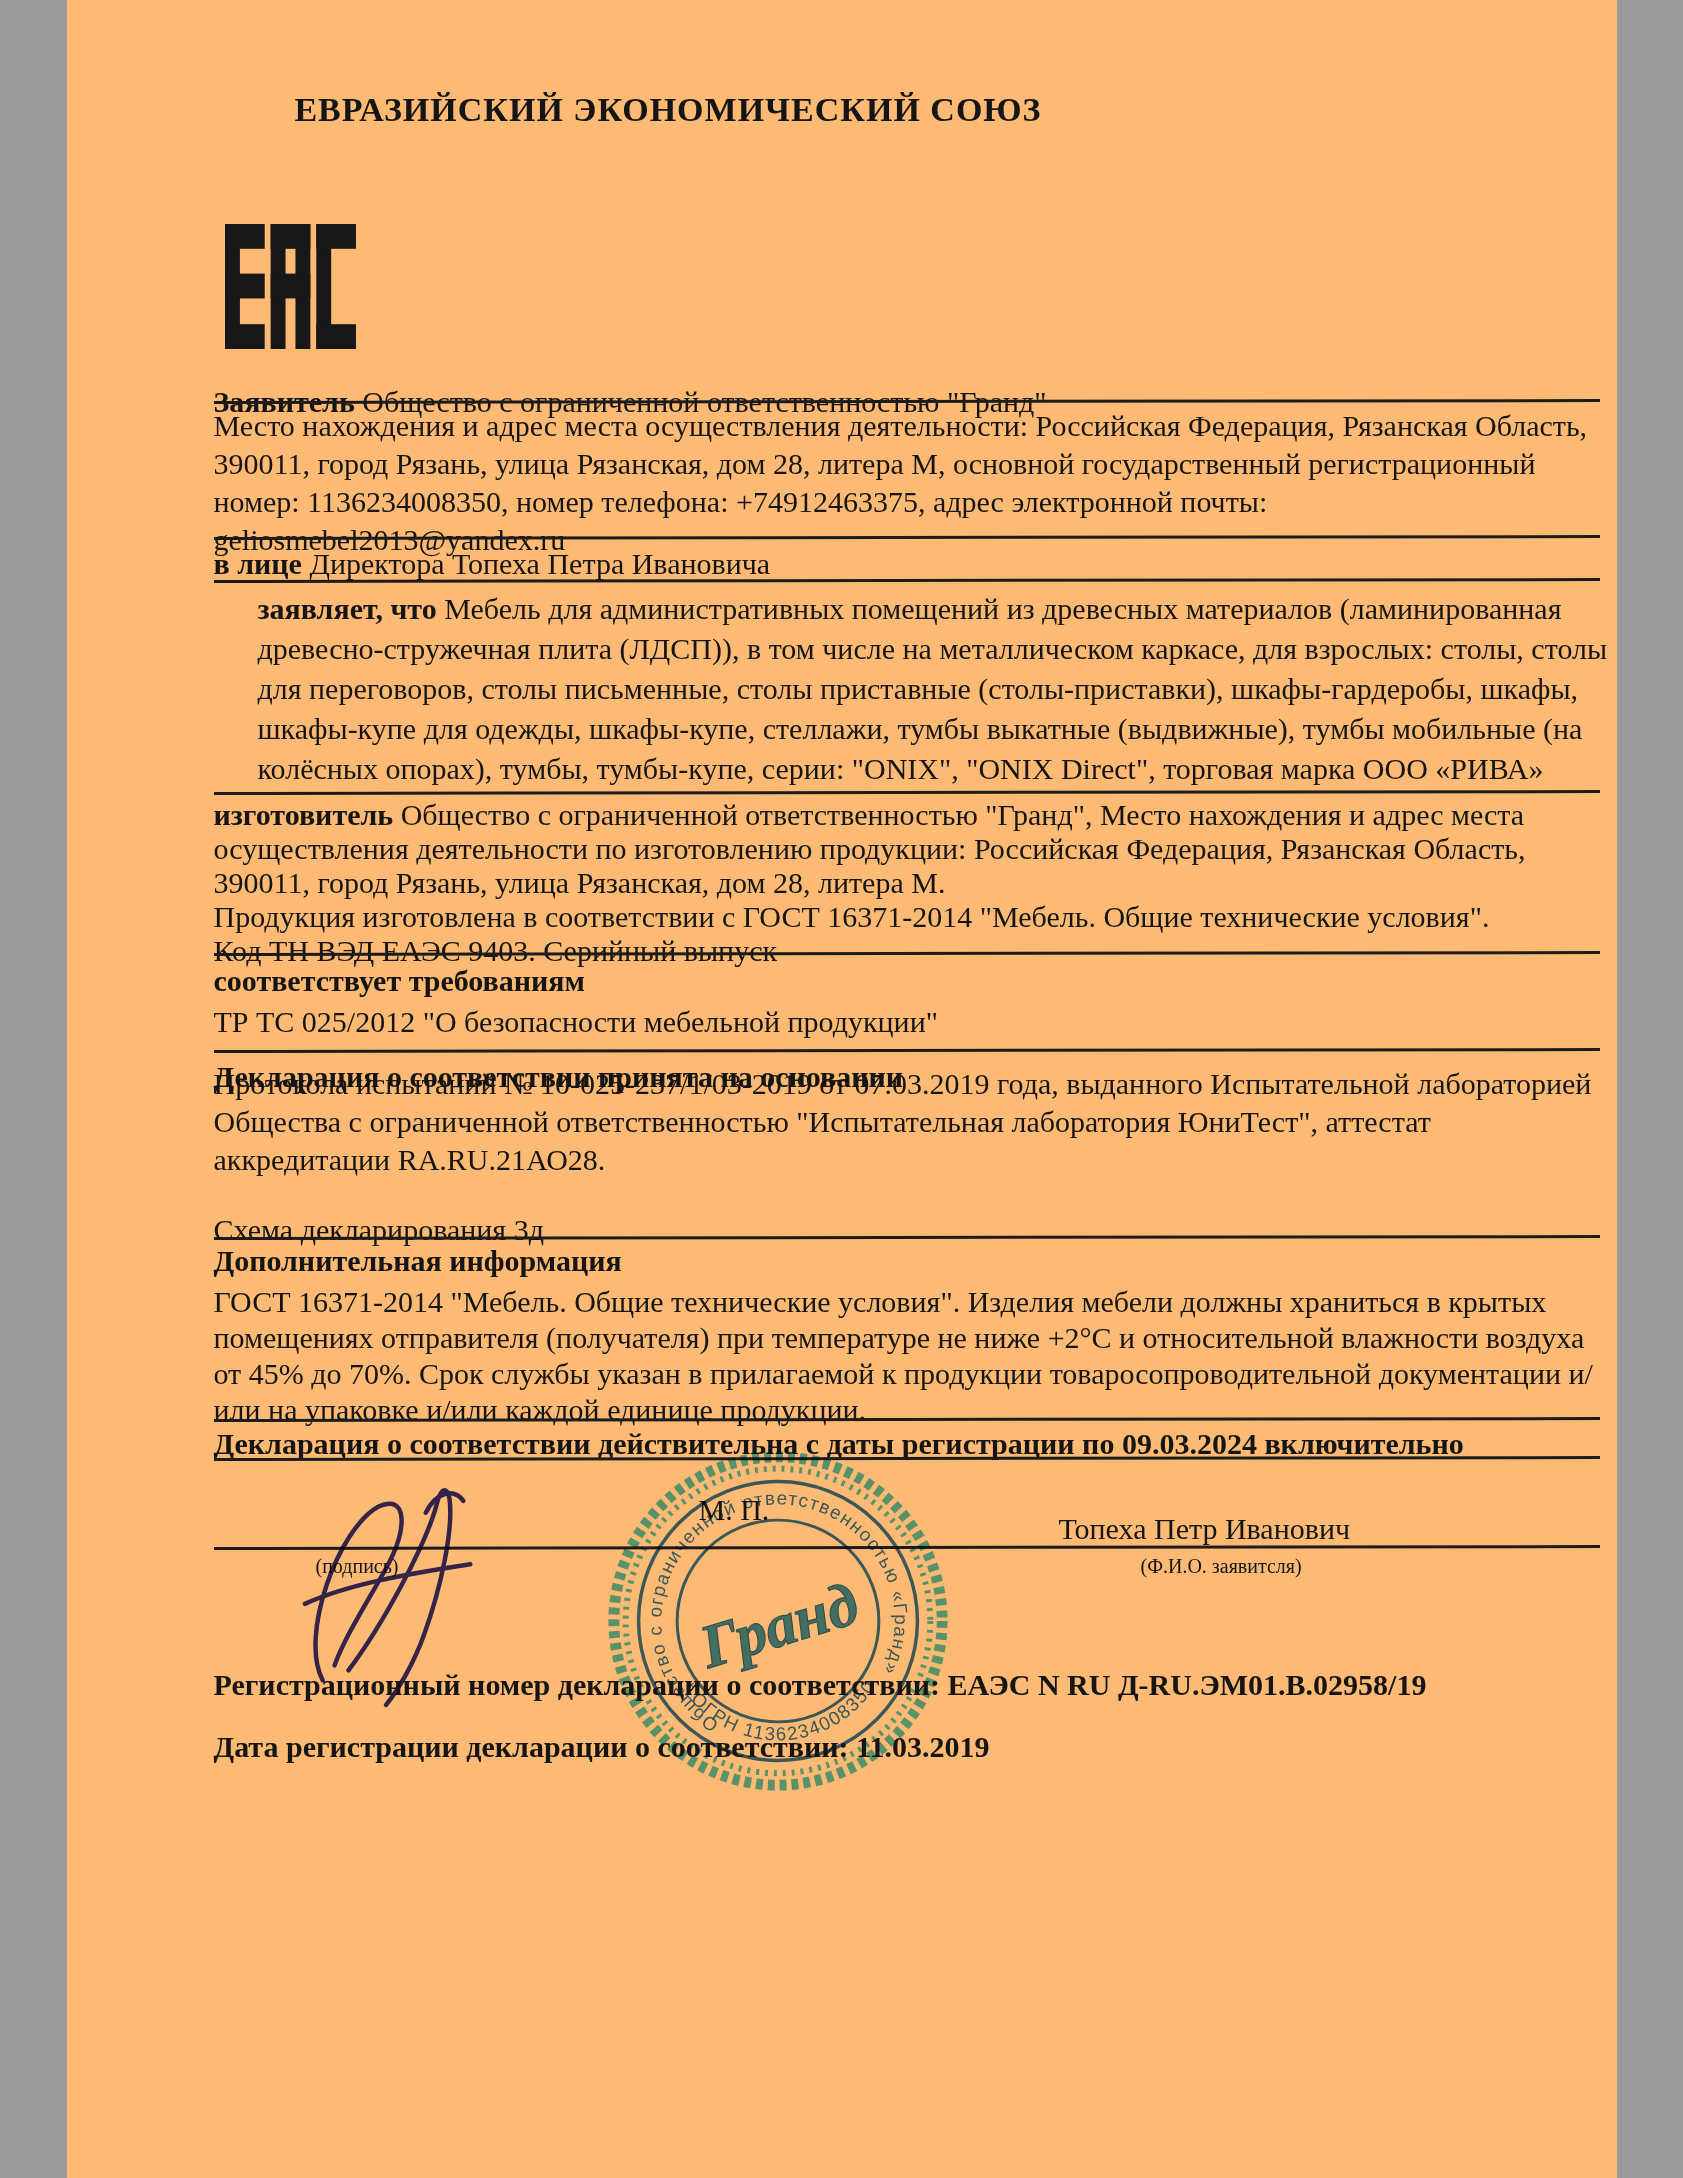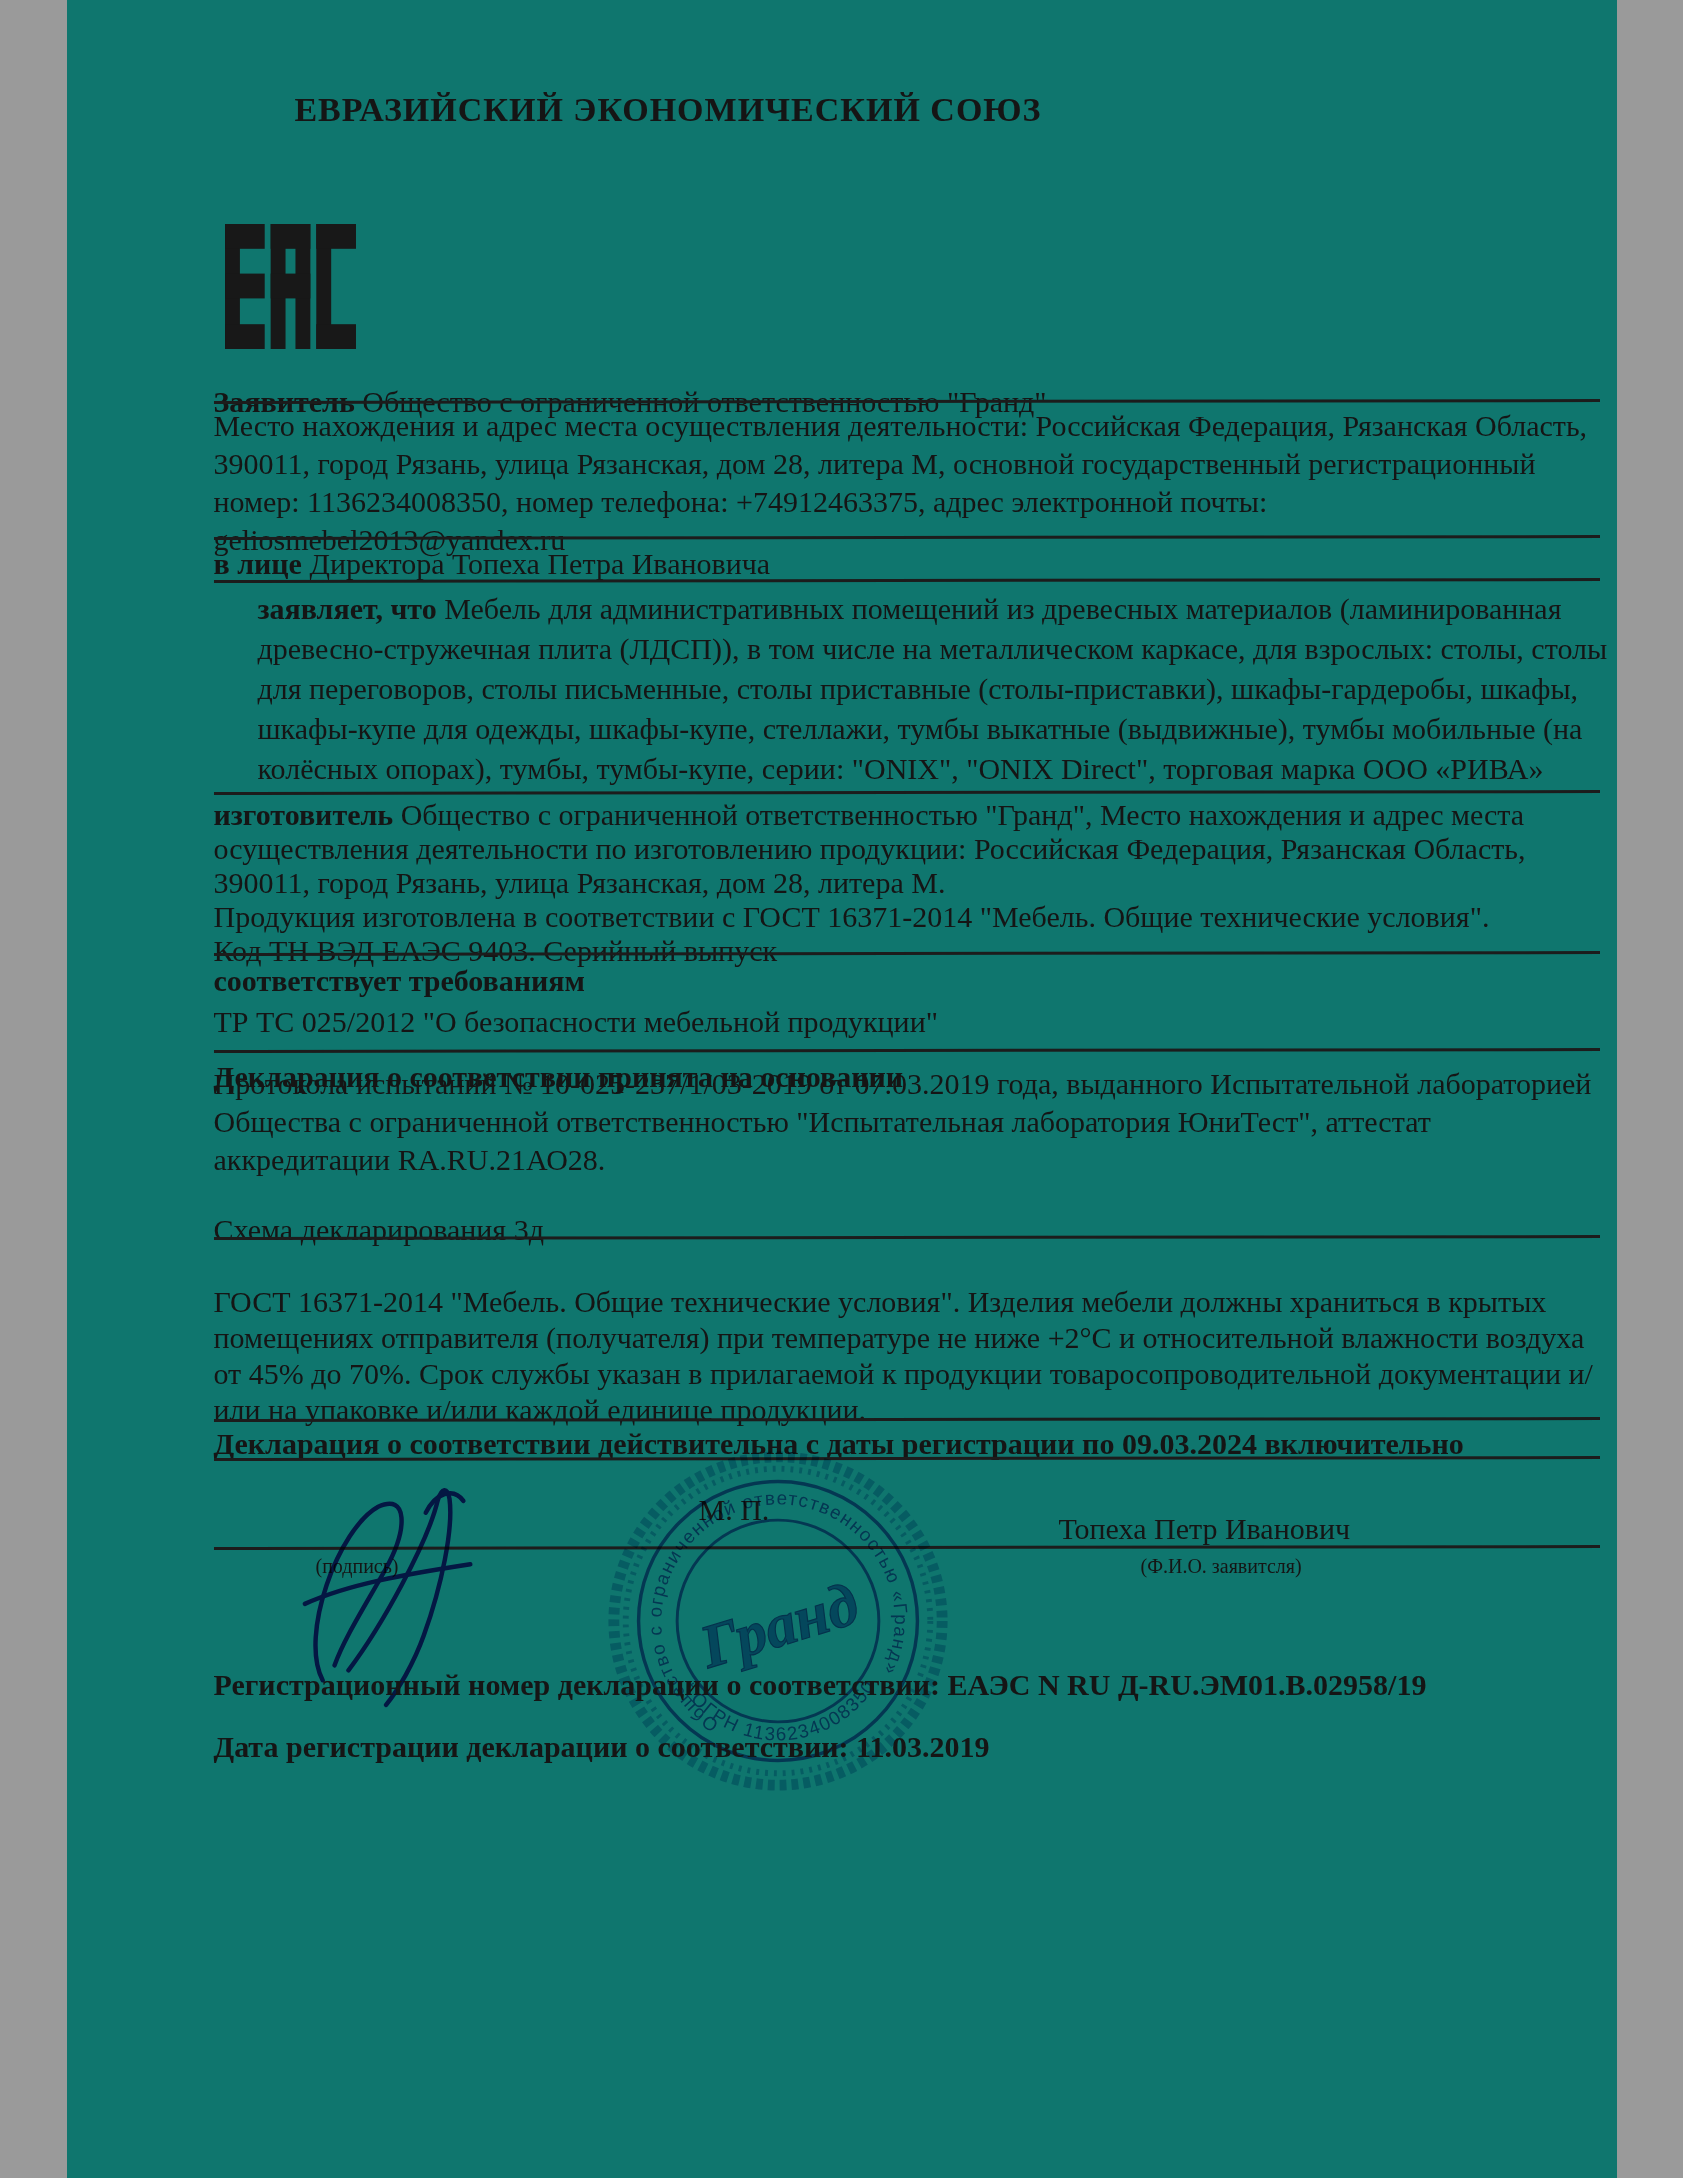--- a/index.html
+++ b/index.html
@@ -1,18 +1,18 @@
 <!DOCTYPE html>
 <html><head>
 <meta charset="utf-8">
 <style>
   html,body{margin:0;padding:0;background:#9a9a9a;}
   .page{
     position:relative;width:1550px;height:2178px;margin:0 auto;
-    background:#0f766e;color:#151515;
+    background:#fdba74;color:#151515;
     font-family:"Liberation Serif","DejaVu Serif",serif;
     overflow:hidden;
   }
   .sec{position:absolute;left:147px;width:1388px;font-size:30px;line-height:40px;}
   .rule{position:absolute;left:147px;width:1386px;border-top:3px solid #1c1c1c;transform:rotate(-0.08deg);}
   .b{font-weight:bold;}
   .title{
     position:absolute;left:147px;top:87px;width:909px;text-align:center;
     font-weight:bold;font-size:34px;line-height:46px;letter-spacing:1px;
   }
@@ -89,20 +89,21 @@
 
   <div class="sec b" style="top:961px;">соответствует требованиям</div>
   <div class="sec" style="top:1002px;">ТР ТС 025/2012 "О безопасности мебельной продукции"</div>
   <div class="rule" style="top:1049px;"></div>
 
   <div class="sec b" style="top:1057px;">Декларация о соответствии принята на основании</div>
   <div class="sec" style="top:1037px;line-height:38px;margin-top:28px;">Протокола испытаний № 10-025-237/1/03-2019 от 07.03.2019 года, выданного Испытательной лабораторией Общества с ограниченной ответственностью "Испытательная лаборатория ЮниТест", аттестат аккредитации RA.RU.21АО28.</div>
   <div class="sec" style="top:1210px;">Схема декларирования 3д</div>
   <div class="rule" style="top:1236px;"></div>
 
+  <div class="sec b" style="top:1241px;">Дополнительная информация</div>
   <div class="sec" style="top:1284px;line-height:36px;">ГОСТ 16371-2014 "Мебель. Общие технические условия". Изделия мебели должны храниться в крытых помещениях отправителя (получателя) при температуре не ниже +2°С и относительной влажности воздуха от 45% до 70%. Срок службы указан в прилагаемой к продукции товаросопроводительной документации и/или на упаковке и/или каждой единице продукции.</div>
   <div class="rule" style="top:1418px;"></div>
 
   <div class="sec b" style="top:1424px;">Декларация о соответствии  действительна с даты регистрации по 09.03.2024 включительно</div>
   <div class="rule" style="top:1457px;"></div>
 
   <div>
     <div class="rule" style="top:1546px;"></div>
 
     <div class="sec" style="top:1490px;left:632px;width:198px;">М. П.</div>

